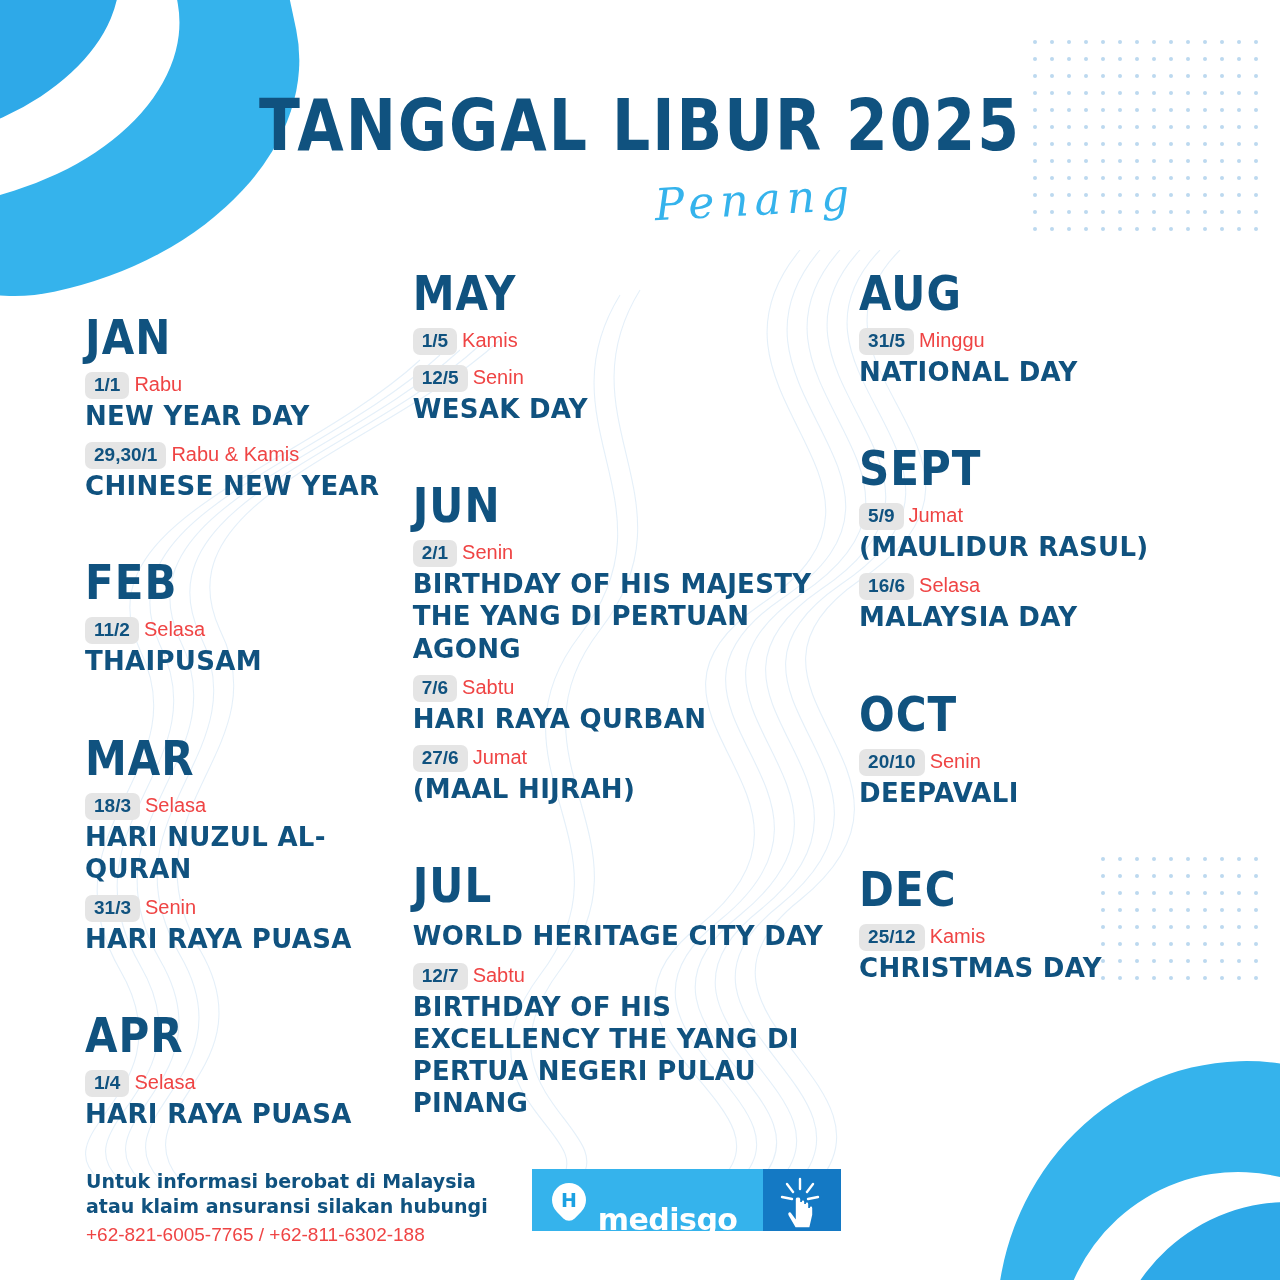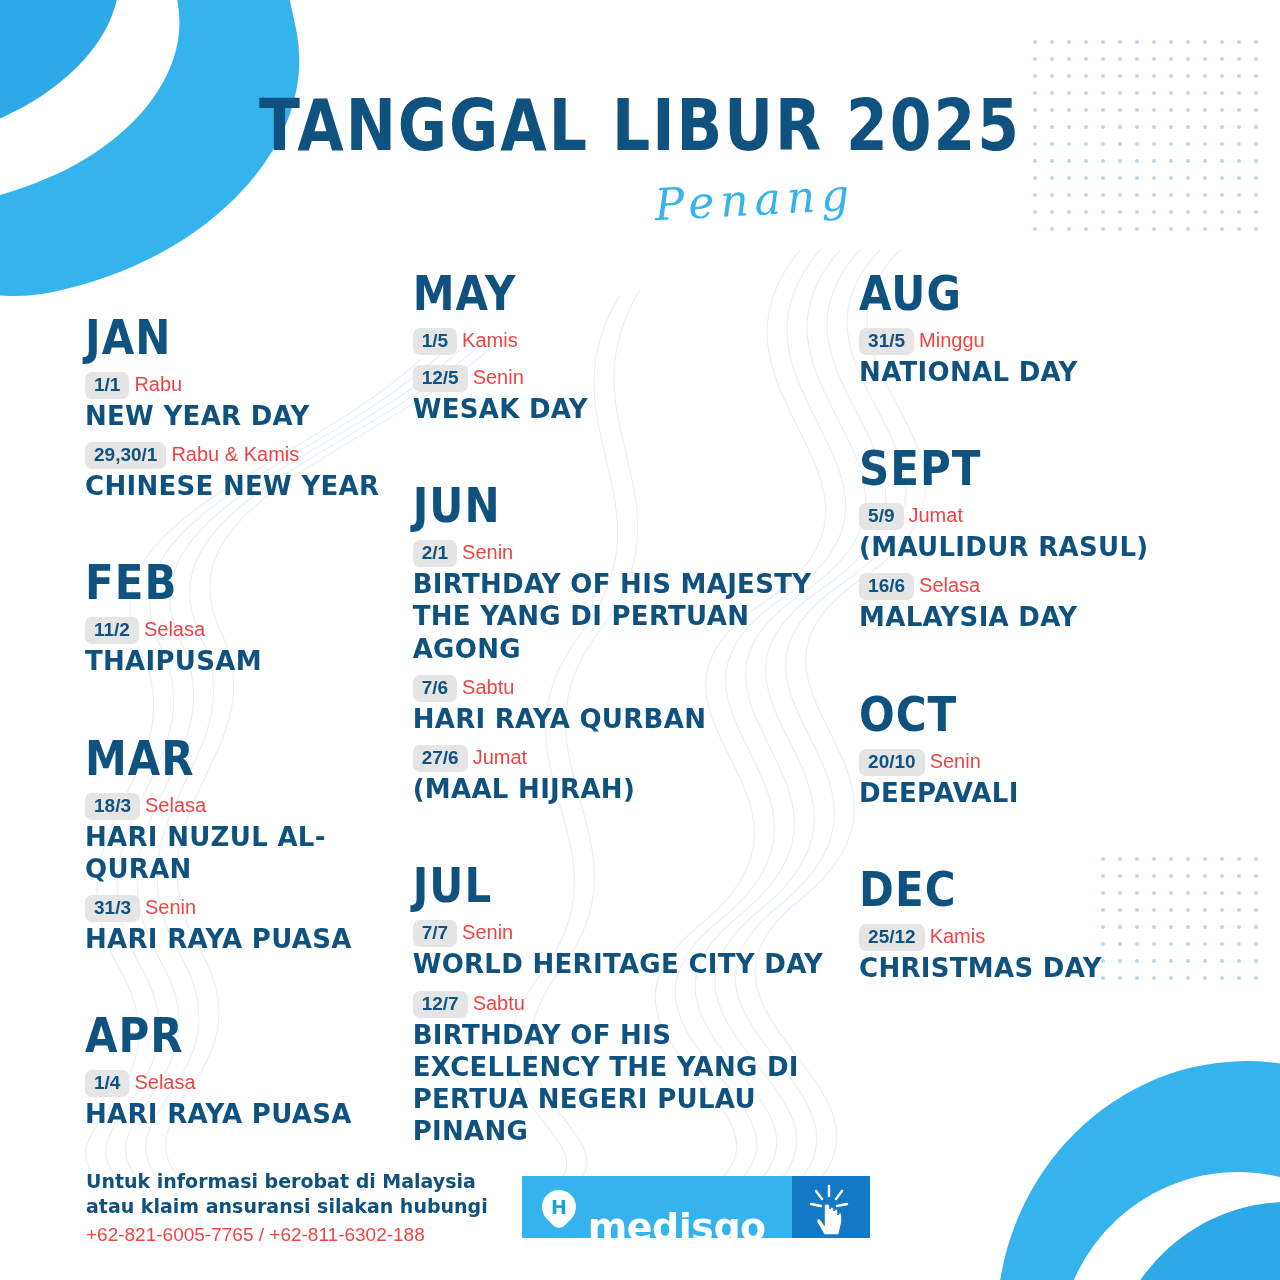--- a/index.html
+++ b/index.html
@@ -201,22 +201,22 @@
     letter-spacing: 0.3px;
     line-height: 1.24;
   }
 
   
   .footer {
     position: absolute;
     left: 86px;
     bottom: 34px;
     display: flex;
-    align-items: center;
-    gap: 34px;
+    align-items: flex-start;
+    gap: 44px;
   }
   .footer-text .fline {
     font-family: "DejaVu Sans", sans-serif;
     font-weight: bold;
     font-size: 19px;
     color: #10527f;
     line-height: 1.32;
   }
   .footer-text .fphone {
     font-size: 19px;
@@ -249,21 +249,21 @@
     transform: rotate(45deg);
     color: #1ba1e2;
     font-weight: bold;
     font-size: 19px;
     font-family: "DejaVu Sans", sans-serif;
   }
   .logo-word {
     color: #ffffff;
     font-family: "DejaVu Sans", sans-serif;
     font-weight: bold;
-    font-size: 38px;
+    font-size: 30px;
     letter-spacing: -0.5px;
     margin-top: 40px;
   }
   .logo-click {
     background: #1479c4;
     width: 78px;
     position: relative;
   }
   .click-icon {
     position: absolute;
@@ -619,21 +619,20 @@
           <div class="entry-title">HARI RAYA QURBAN</div>
         </div>
         <div class="entry">
           <div class="entry-line1"><span class="date-chip">27/6</span><span class="day-name">Jumat</span></div>
           <div class="entry-title">(MAAL HIJRAH)</div>
         </div>
       </div>
       <div class="month-block">
         <div class="month-name">JUL</div>
         <div class="entry">
-          <div class="entry-line1"><span class="date-chip">7/7</span><span class="day-name">Senin</span></div>
           <div class="entry-title">WORLD HERITAGE CITY DAY</div>
         </div>
         <div class="entry">
           <div class="entry-line1"><span class="date-chip">12/7</span><span class="day-name">Sabtu</span></div>
           <div class="entry-title">BIRTHDAY OF HIS EXCELLENCY THE YANG DI PERTUA NEGERI PULAU PINANG</div>
         </div>
       </div>
     </div>
   <div class="col col-3">
       <div class="month-block">

